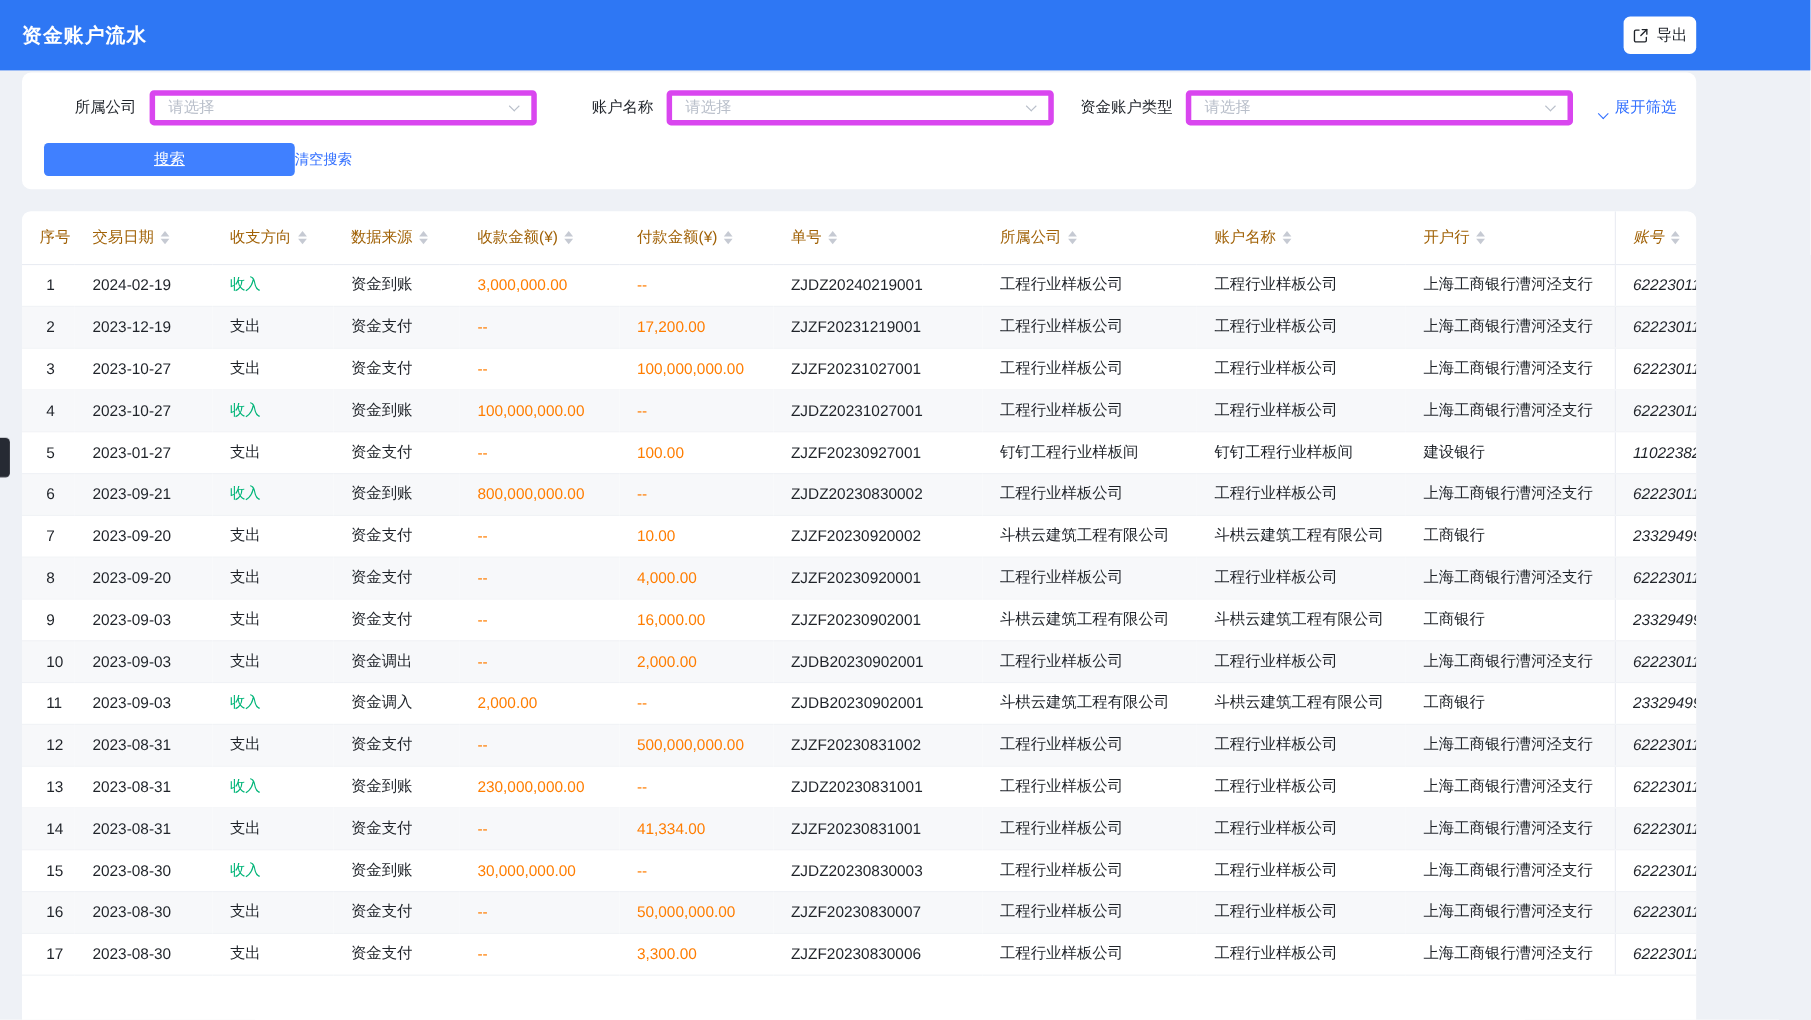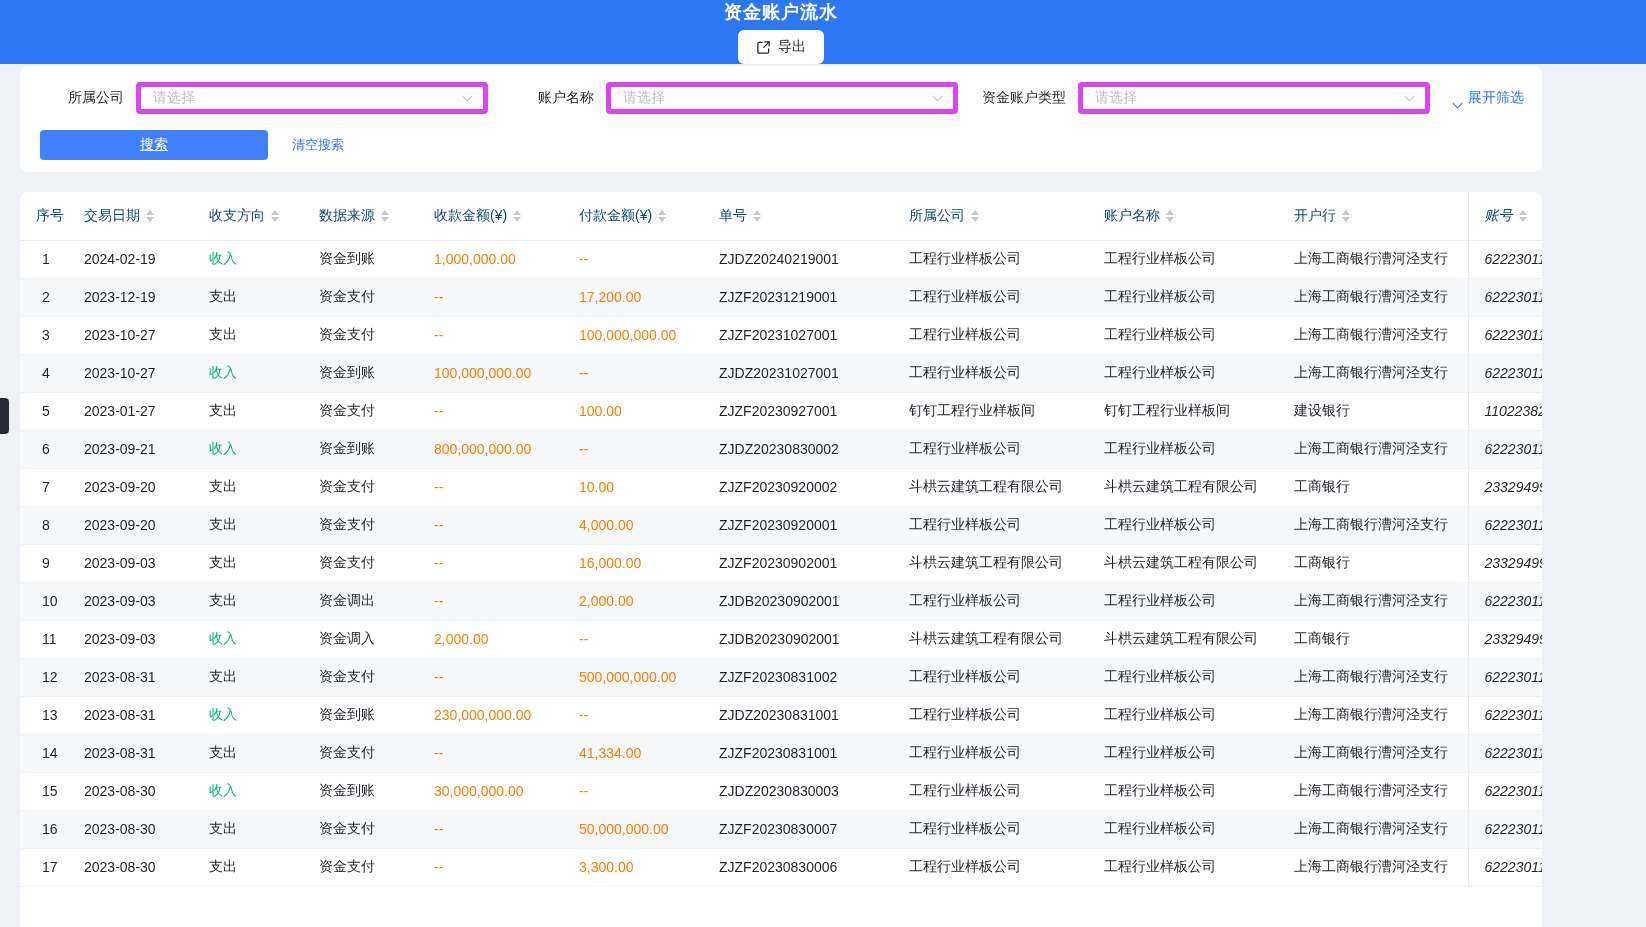--- a/index.html
+++ b/index.html
@@ -7,42 +7,42 @@
     --amount_orange:#ff7d00; --income_green:#00b578;
   }
   *{box-sizing:border-box;}
   html,body{margin:0;padding:0;}
   body{
     width:1646px;height:927px;overflow:hidden;
     font-family:"Liberation Sans",sans-serif;
     background:#eef1f6;color:#1f2329;font-size:14px;
   }
   .topbar{height:64px;background:var(--brand_blue);}
-  .topbar-inner{width:1522px;margin-left:20px;height:100%;display:flex;align-items:center;justify-content:space-between;flex-direction:column;}
+  .topbar-inner{width:1522px;margin-left:20px;height:100%;display:flex;align-items:center;justify-content:space-between;}
   .page-title{font-size:18px;font-weight:700;color:#fff;margin:0;letter-spacing:1px;}
-  .export-btn{display:flex;align-items:center;gap:7px;height:34px;padding:0 18px;background:#fff;border:none;border-radius:6px;font-size:14px;color:#1f2329;cursor:pointer;font-family:inherit;}
+  .export-btn{display:flex;align-items:center;gap:7px;height:34px;padding:0 8px;background:#fff;border:none;border-radius:6px;font-size:14px;color:#1f2329;cursor:pointer;font-family:inherit;}
   .content{width:1522px;margin-left:20px;}
   .filter-card{margin-top:2px;background:#fff;border-radius:8px;padding:16px 18px 12px 20px;}
   .filter-row{display:flex;align-items:center;}
   .filter-item{display:flex;align-items:center;}
   .filter-item.first{margin-left:28px;}
   .flabel{margin-right:12px;white-space:nowrap;color:#1f2329;}
   .select{width:352px;height:32px;border:5px solid #d946ef;border-radius:4px;background:#fff;display:flex;align-items:center;justify-content:space-between;padding:0 12px;cursor:pointer;}
   .select .ph{color:#b9bfca;}
   .chev{width:7px;height:7px;border-right:1.5px solid #b9bfca;border-bottom:1.5px solid #b9bfca;transform:rotate(45deg);margin-top:-4px;flex:none;}
   .gap1{margin-right:50px;} .gap2{margin-right:24px;}
   .expand-link{margin-left:auto;display:flex;align-items:flex-end;gap:7px;color:var(--link_blue);cursor:pointer;white-space:nowrap;font-size:14px;}
   .expand-link .chev{border-color:var(--link_blue);}
   .filter-actions{display:flex;align-items:center;margin-top:16px;}
   .search-btn{width:228px;height:30px;background:var(--button_blue);color:#fff;border:none;border-radius:4px;font-size:14px;cursor:pointer;font-family:inherit;text-decoration:underline;}
-  .clear-link{margin-left:24px;color:var(--link_blue);font-size:13px;cursor:pointer;text-decoration:none;}
+  .clear-link{color:var(--link_blue);font-size:13px;cursor:pointer;text-decoration:none;}
   .table-card{margin-top:20px;background:#fff;border-radius:8px 8px 0 0;height:737px;overflow:hidden;}
   table{width:1522px;border-collapse:collapse;table-layout:fixed;}
   th,td{text-align:left;padding:0 8px 0 16px;white-space:nowrap;overflow:hidden;}
-  thead th{height:48px;font-weight:500;color:#0c4a6e;border-bottom:1px solid #e9ecf2;font-size:14px;}
+  thead th{height:48px;font-weight:500;color:#a16207;border-bottom:1px solid #e9ecf2;font-size:14px;}
   tbody td{height:38px;border-bottom:1px solid #f0f2f6;font-size:14px;color:#1f2329;}
   tbody tr:nth-child(even){background:#f7f8fa;}
   .th-wrap{display:inline-flex;align-items:center;gap:6px;}
   .sorter{display:inline-flex;flex-direction:column;gap:2px;cursor:pointer;}
   .caret{width:0;height:0;border-left:4px solid transparent;border-right:4px solid transparent;display:block;}
   .caret.up{border-bottom:5px solid #c6cad3;}
   .caret.down{border-top:5px solid #c6cad3;}
   td.amount{color:var(--amount_orange);}
   td.income{color:var(--income_green);}
   td.center{padding-left:22px;}
@@ -194,21 +194,21 @@
                 </span>
               </span></th>
           </tr>
         </thead>
       <tbody id="tbody">
           <tr>
             <td class="center">1</td>
             <td>2024-02-19</td>
             <td class="income">收入</td>
             <td>资金到账</td>
-            <td class="amount">1,000,000.00</td>
+            <td class="amount">3,000,000.00</td>
             <td class="amount">--</td>
             <td>ZJDZ20240219001</td>
             <td>工程行业样板公司</td>
             <td>工程行业样板公司</td>
             <td>上海工商银行漕河泾支行</td>
             <td class="fixed-col">622230111</td>
           </tr>
           <tr>
             <td class="center">2</td>
             <td>2023-12-19</td>

